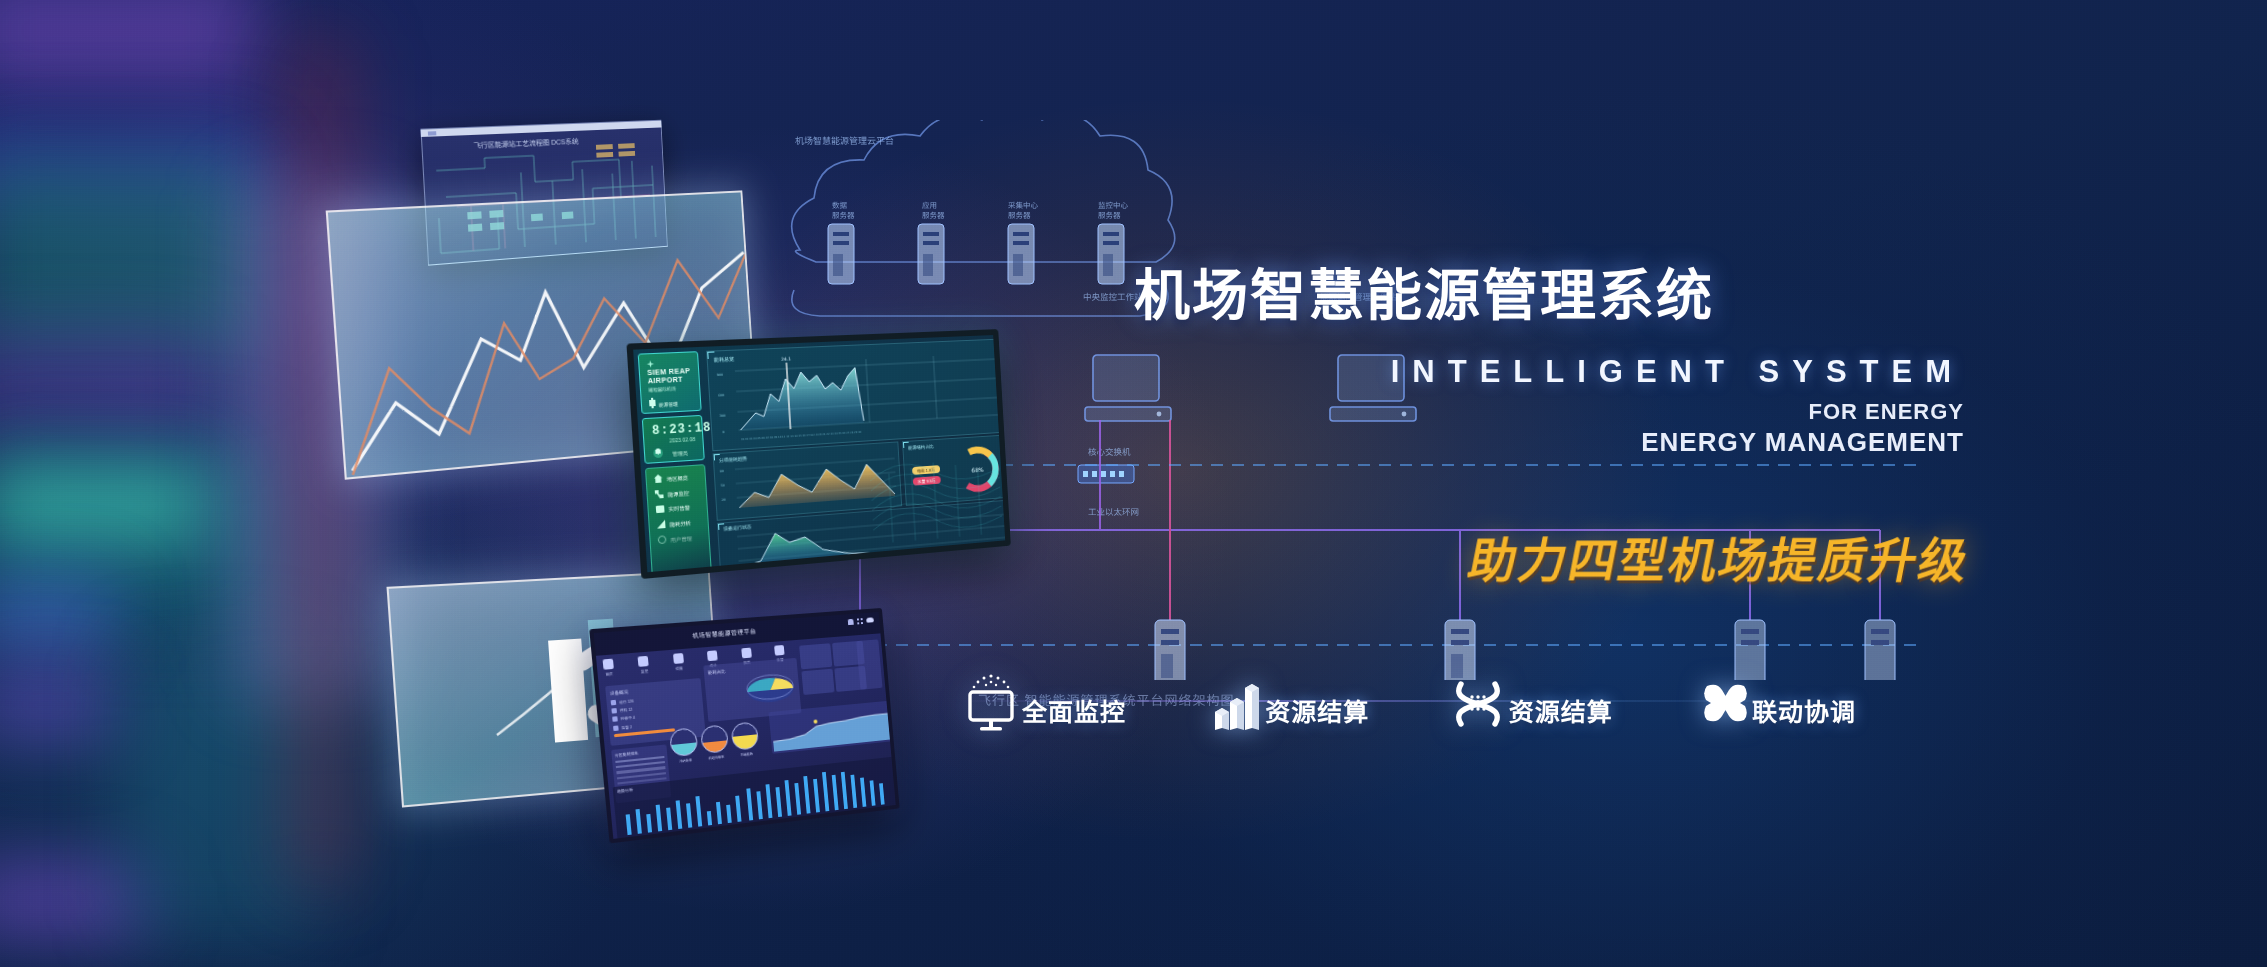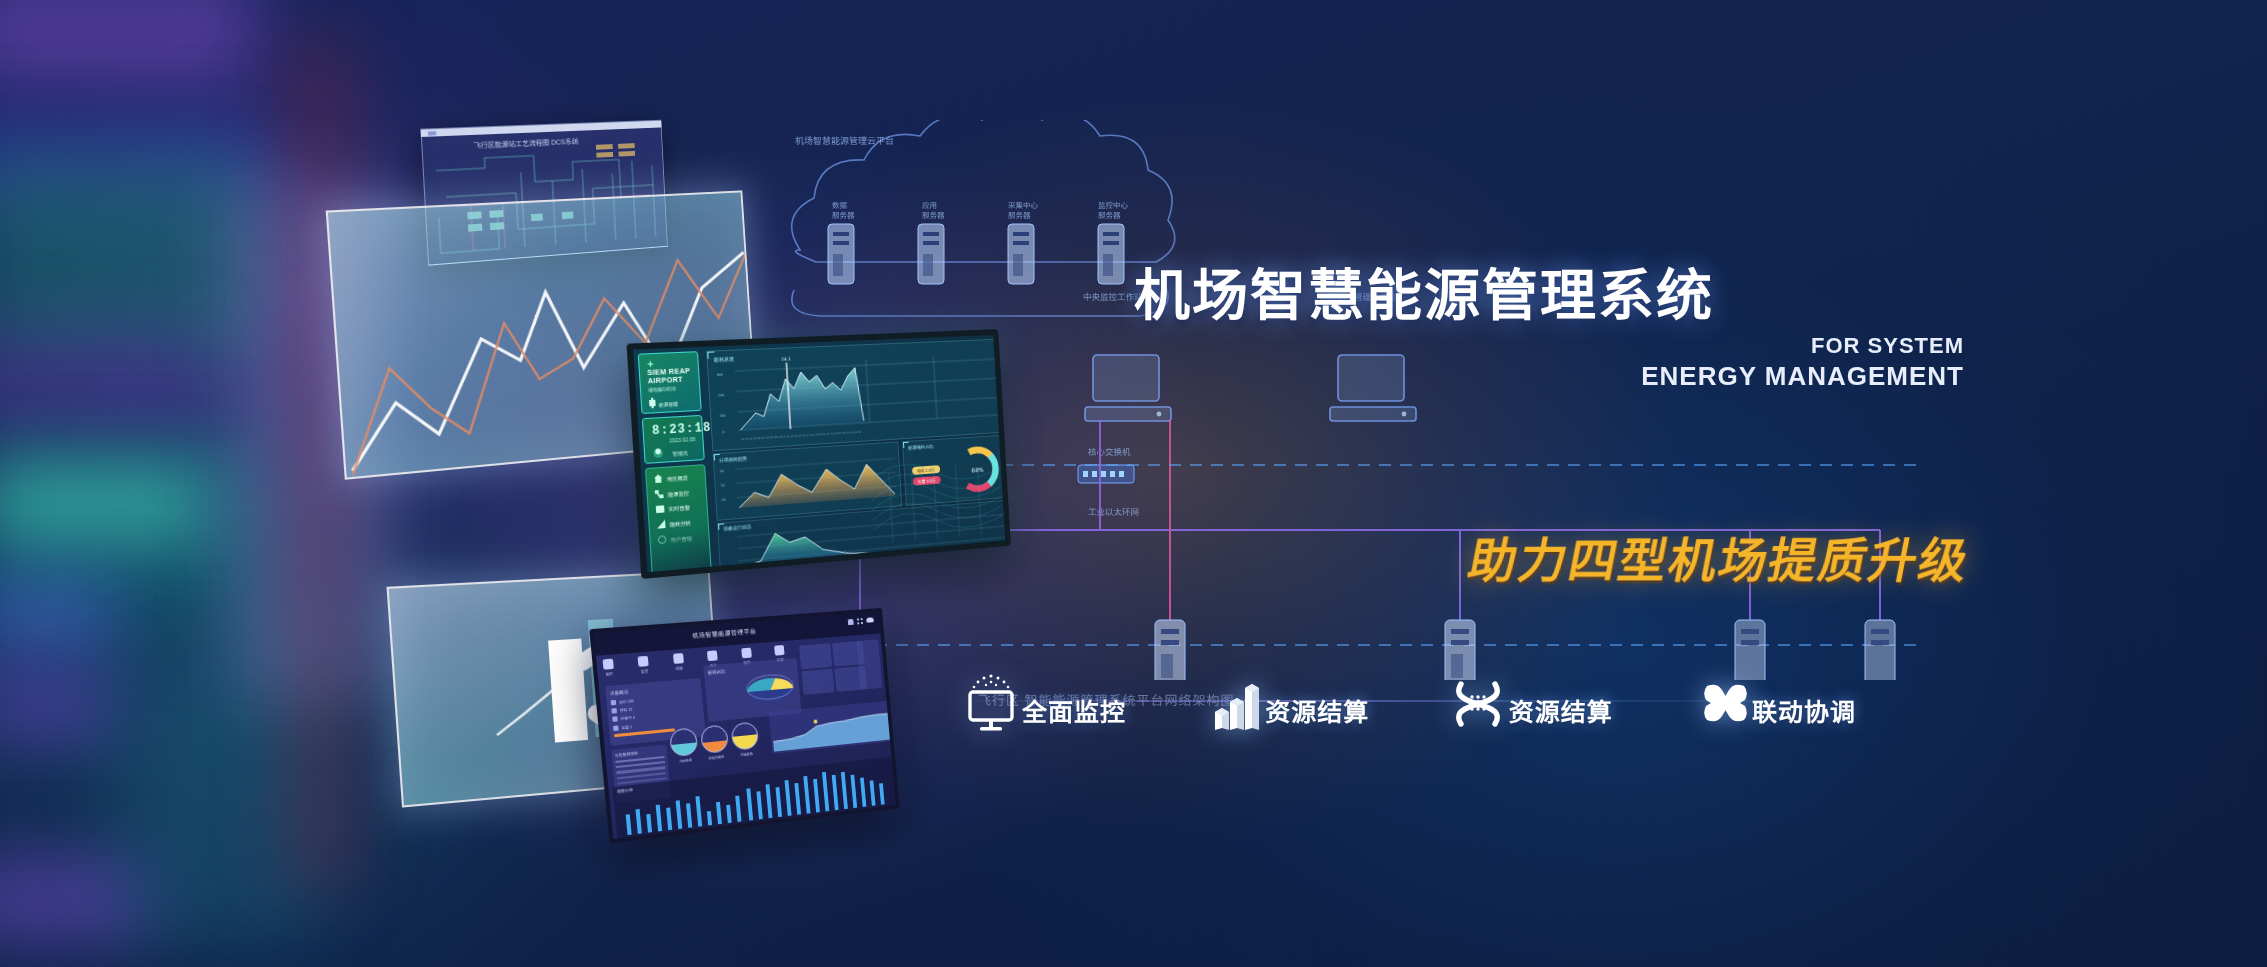--- a/index.html
+++ b/index.html
@@ -599,21 +599,22 @@
           <rect x="252" y="18" width="4" height="30"></rect>
             <rect x="262" y="22" width="4" height="26"></rect>
           <rect x="272" y="26" width="4" height="22"></rect>
         </g>
       </svg>
     </div>
   </div>
 
   <div id="headline">
     <div class="h1">机场智慧能源管理系统</div>
-    <div class="h3">FOR SYSTEM</div>
+    <div class="h2">INTELLIGENT SYSTEM</div>
+    <div class="h3">FOR ENERGY</div>
     <div class="h4">ENERGY MANAGEMENT</div>
   </div>
   <div id="tagline">助力四型机场提质升级</div>
 
   <div id="features">
 
     <div class="feature">
       <div class="ico">
         <svg width="62" height="62" viewBox="0 0 62 62">
           <g fill="#ffffff">

